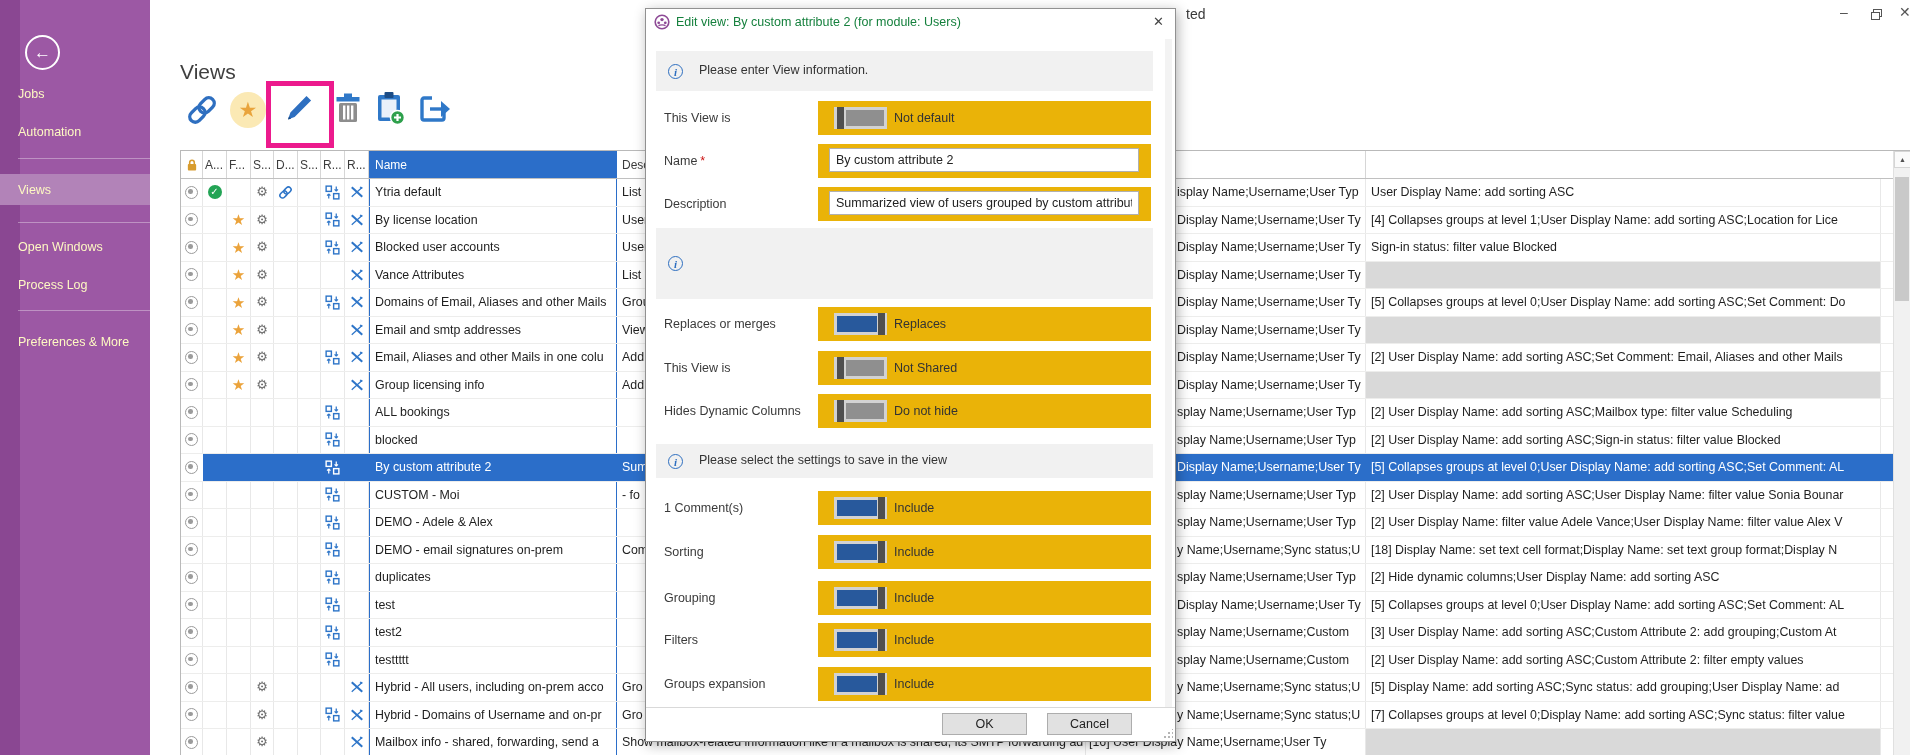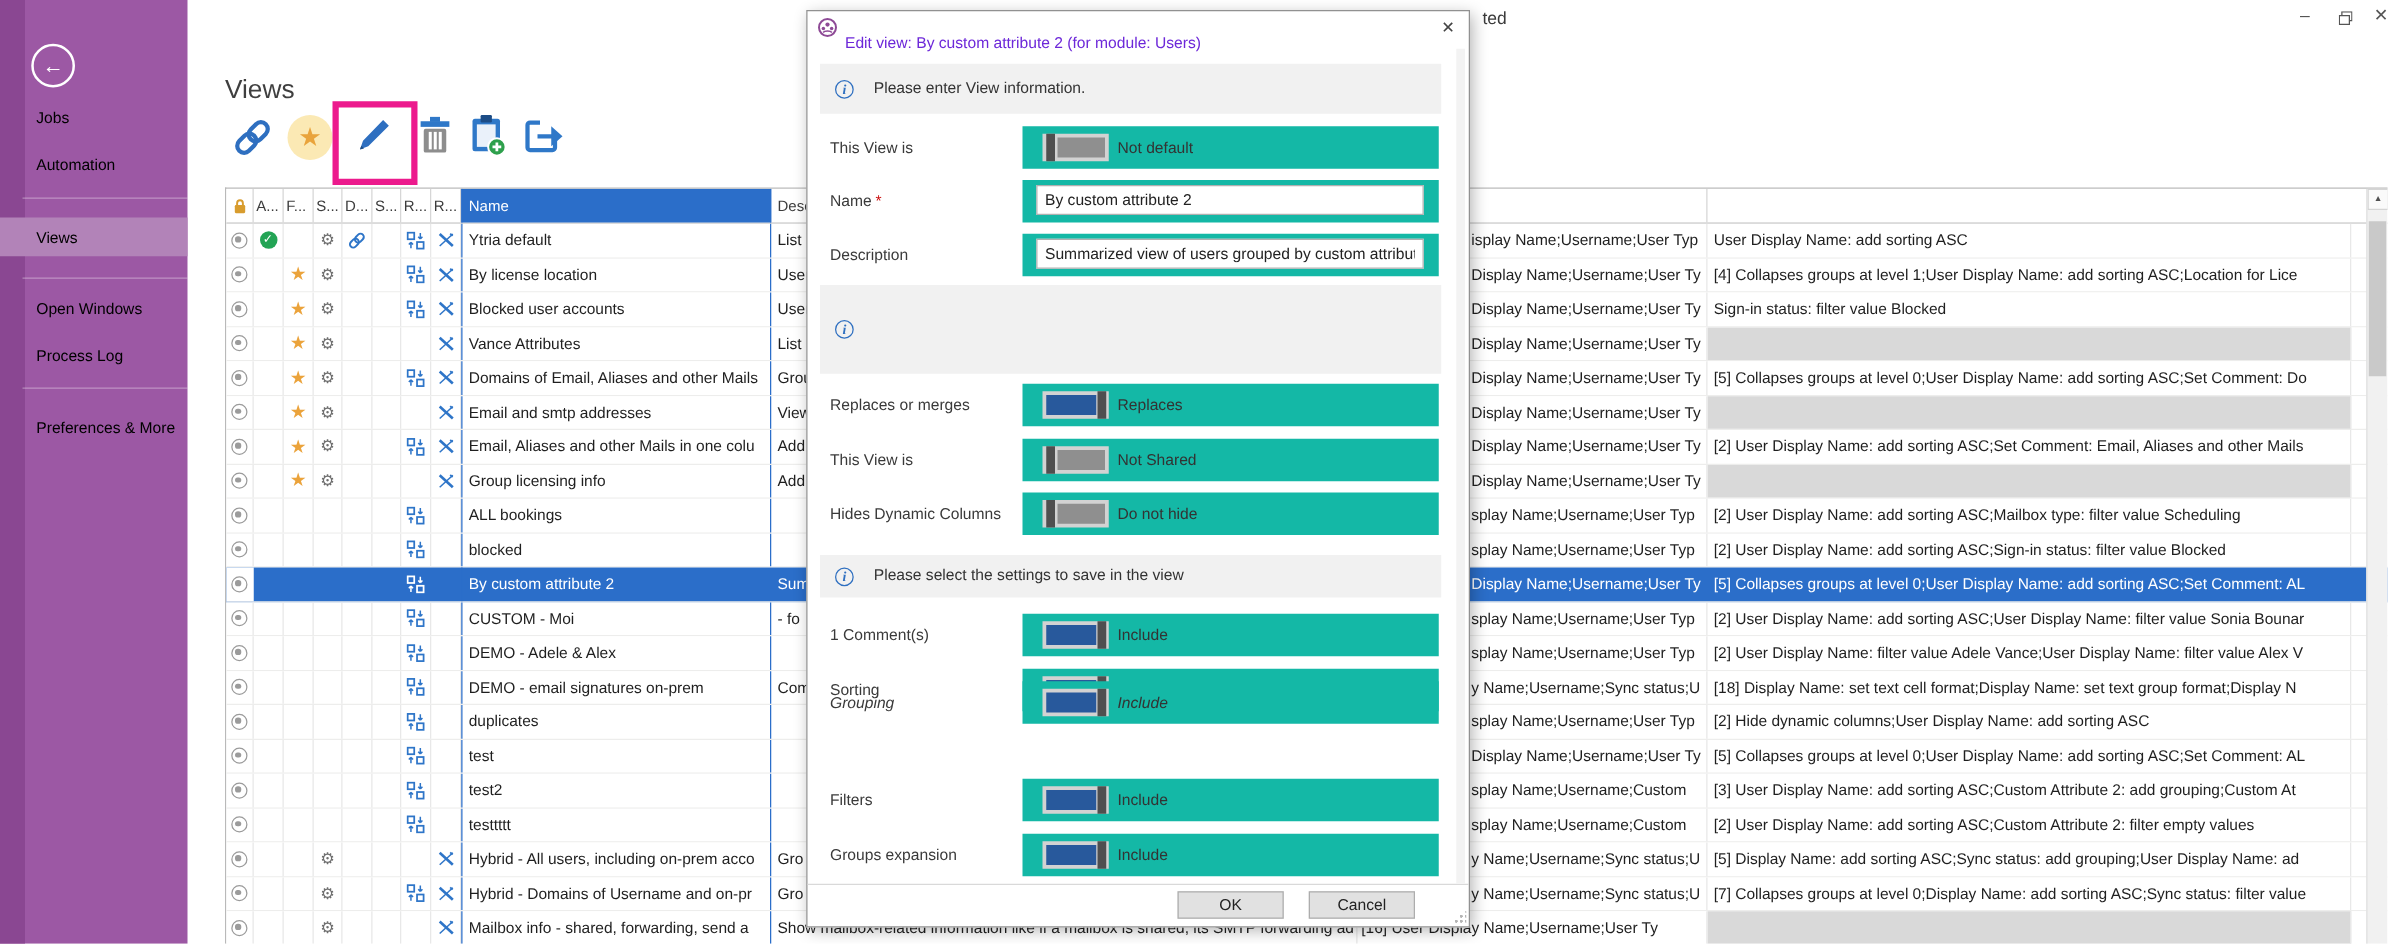--- a/index.html
+++ b/index.html
@@ -7,21 +7,21 @@
        font-family:"Liberation Sans",sans-serif;color:#222;cursor:default}
   
   .win-frag{position:absolute;left:1186px;top:6px;font-size:14px;color:#3a3a3a}
   .wc{position:absolute;top:4px;color:#555;font-size:14px;line-height:16px}
   #wc-min{left:1840px}#wc-rest{left:1871px;top:7px}#wc-close{left:1899px}
   
   .sidebar{position:absolute;left:0;top:0;width:150px;height:755px;background:#9c58a4;z-index:2}
   .stripe{position:absolute;left:0;top:0;width:20px;height:755px;background:#8a4792}
   .back{position:absolute;left:25px;top:35px;width:35px;height:35px;border:2px solid #fff;border-radius:50%;
         box-sizing:border-box;display:flex;align-items:center;justify-content:center;color:#fff;font-size:17px}
-  .snav{position:absolute;left:29px;color:#000000;font-size:12.5px;line-height:16px;z-index:3}
+  .snav{position:absolute;left:18px;color:#fef9c3;font-size:12.5px;line-height:16px;z-index:3}
   .sel-band{position:absolute;left:0;top:174px;width:150px;height:31px;background:#b283b8}
   .sdiv{position:absolute;left:18px;width:132px;height:1px;background:rgba(255,255,255,.35)}
   
   .main-title{position:absolute;left:180px;top:46px;font-size:21px;color:#3f3f3f;font-weight:400}
   .tbtn{position:absolute;width:36px;height:36px;display:flex;align-items:center;justify-content:center}
   .star-circle{background:#fbe9b4;border-radius:50%;width:36px;height:36px;display:flex;align-items:center;justify-content:center;
                color:#e9a43c;font-size:21px}
   .hl-box{position:absolute;left:266px;top:81px;width:58px;height:57px;border:5px solid #ec1a8d;z-index:5}
   
   .grid{position:absolute;left:180px;top:150px;width:1730px;height:605px;background:#fff;
@@ -58,30 +58,30 @@
   
   .vscroll{position:absolute;right:0;top:0;width:17px;height:605px;background:#f1f1f1;border-left:1px solid #e0e0e0;box-sizing:border-box}
   .vs-btn{position:absolute;top:0;left:0;width:17px;height:17px;background:#fafafa;border:1px solid #d5d5d5;box-sizing:border-box;
           display:flex;align-items:center;justify-content:center;font-size:7px;color:#505050}
   .vs-thumb{position:absolute;top:26px;left:1px;width:14px;height:124px;background:#c9c9c9}
   
   .dialog{position:absolute;left:645px;top:8px;width:531px;height:734px;background:#fff;border:1px solid #919191;
           box-shadow:2px 3px 12px rgba(0,0,0,.3);z-index:10;font-size:12.5px;box-sizing:border-box}
   .dtitlebar{position:absolute;left:0;top:0;right:0;height:26px}
   .dicon{position:absolute;left:8px;top:5px}
-  .dtitle{position:absolute;left:30px;top:12px;line-height:26px;color:#6d28d9}
+  .dtitle{position:absolute;left:30px;top:0;line-height:26px;color:#15803d}
   .dclose{position:absolute;right:11px;top:0;line-height:26px;color:#444;font-size:13px}
   .istrip{position:absolute;left:10px;width:497px;background:#f1f1f1;display:flex;align-items:center;box-sizing:border-box}
   .iinfo{flex:none;margin-left:12px;width:15px;height:15px;border:1.5px solid #2e6fc0;border-radius:50%;color:#2e6fc0;
          font-family:"Liberation Serif",serif;font-style:italic;font-weight:bold;font-size:11px;line-height:15px;text-align:center;box-sizing:border-box}
   .itext{margin-left:16px;width:445px;line-height:15.5px;color:#333}
   .drow{position:absolute;left:0;width:531px;height:34px}
   .dlabel{position:absolute;left:18px;top:0;line-height:34px;color:#3a3a3a}
   .req{color:#cc1111;margin-left:3px}
-  .band{position:absolute;left:172px;top:0;width:333px;height:34px;background:#14b8a6}
+  .band{position:absolute;left:172px;top:0;width:333px;height:34px;background:#eab308}
   .toggle{position:absolute;left:16px;top:6px;width:53px;height:22px;background:#d2d2d2}
   .tbar{position:absolute;top:0;width:7px;height:22px;background:#4f4f4f}
   .ttrack{position:absolute;top:3px;height:16px}
   .toggle[data-state="off"] .tbar{left:3px}
   .toggle[data-state="off"] .ttrack{left:12px;width:38px;background:#8f8f8f}
   .toggle[data-state="on"] .ttrack{left:3px;width:40px;background:#28599c}
   .toggle[data-state="on"] .tbar{left:44px}
   .tval{position:absolute;left:76px;top:0;line-height:34px;color:#333}
   .dinput{position:absolute;left:11px;top:4px;width:310px;height:24px;border:1px solid #b0b0b0;box-sizing:border-box;
           font-family:"Liberation Sans",sans-serif;font-size:12.5px;padding:0 6px;color:#222;background:#fff}
@@ -943,21 +943,21 @@
     <div class="drow" style="top: 526px;">
       <span class="dlabel">Sorting</span>
       <div class="band">
         <span class="toggle" data-state="on">
           <span class="tbar"></span>
           <span class="ttrack"></span>
         </span>
         <span class="tval">Include</span>
       </div>
     </div>
-    <div class="drow" style="top: 536px; font-style: italic;">
+    <div class="drow" style="top: 572px;">
       <span class="dlabel">Grouping</span>
       <div class="band">
         <span class="toggle" data-state="on">
           <span class="tbar"></span>
           <span class="ttrack"></span>
         </span>
         <span class="tval">Include</span>
       </div>
     </div>
     <div class="drow" style="top: 614px;">

